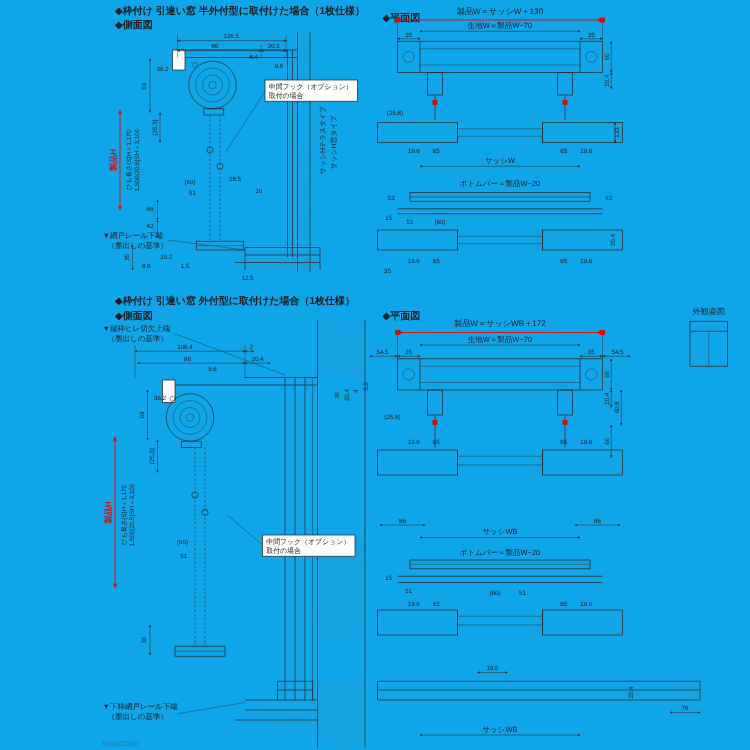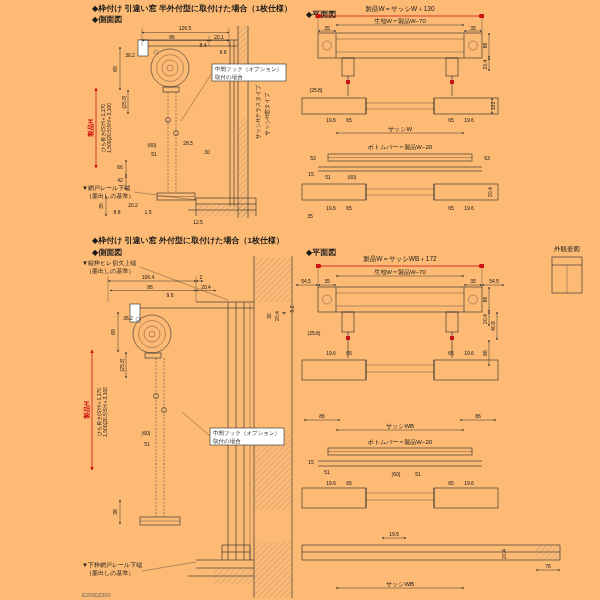--- a/index.html
+++ b/index.html
@@ -1,16 +1,16 @@
 <!DOCTYPE html>
 <html><head>
 <meta charset="utf-8">
 <style>
   html,body{margin:0;padding:0;background:#ffffff;}
-  .page{position:relative;width:600px;height:600px;background:#fdba74;overflow:hidden;}
+  .page{position:relative;width:600px;height:600px;background:#0ea5e9;overflow:hidden;}
   svg{display:block;}
   .ln{stroke:#2a2a2a;stroke-width:.6;fill:none;}
   .lt{stroke:#2a2a2a;stroke-width:.35;fill:none;}
   .dl{stroke:#2a2a2a;stroke-width:.45;fill:none;}
   .rd{stroke:#cc1111;stroke-width:.8;fill:none;}
   .dash{stroke-dasharray:2 1.5;}
   text{font-family:"Liberation Sans","DejaVu Sans",sans-serif;fill:#1a1a1a;}
   .f5{font-size:5px;}
   .f55{font-size:5.5px;}
   .f6{font-size:6px;}

